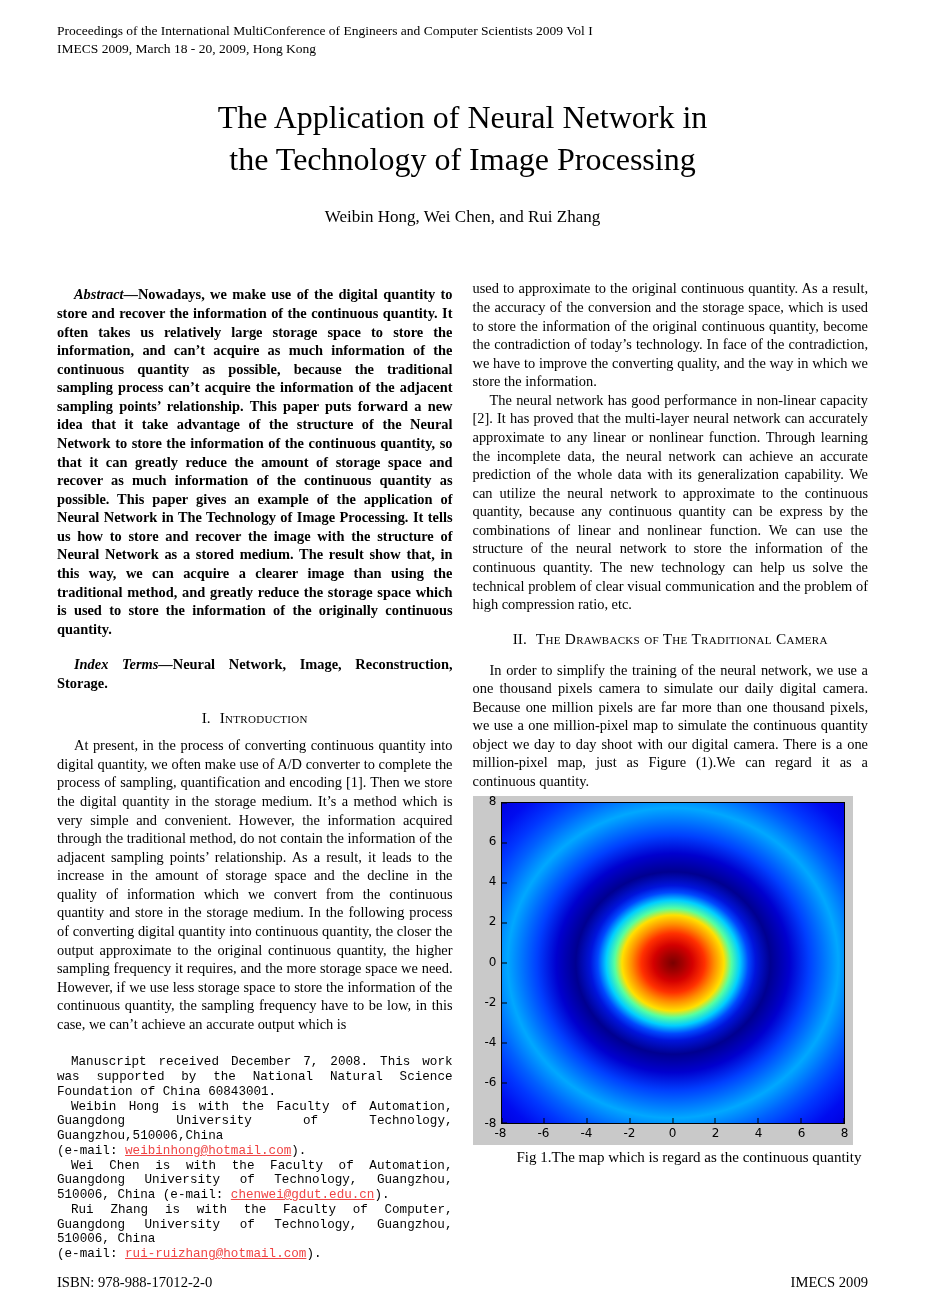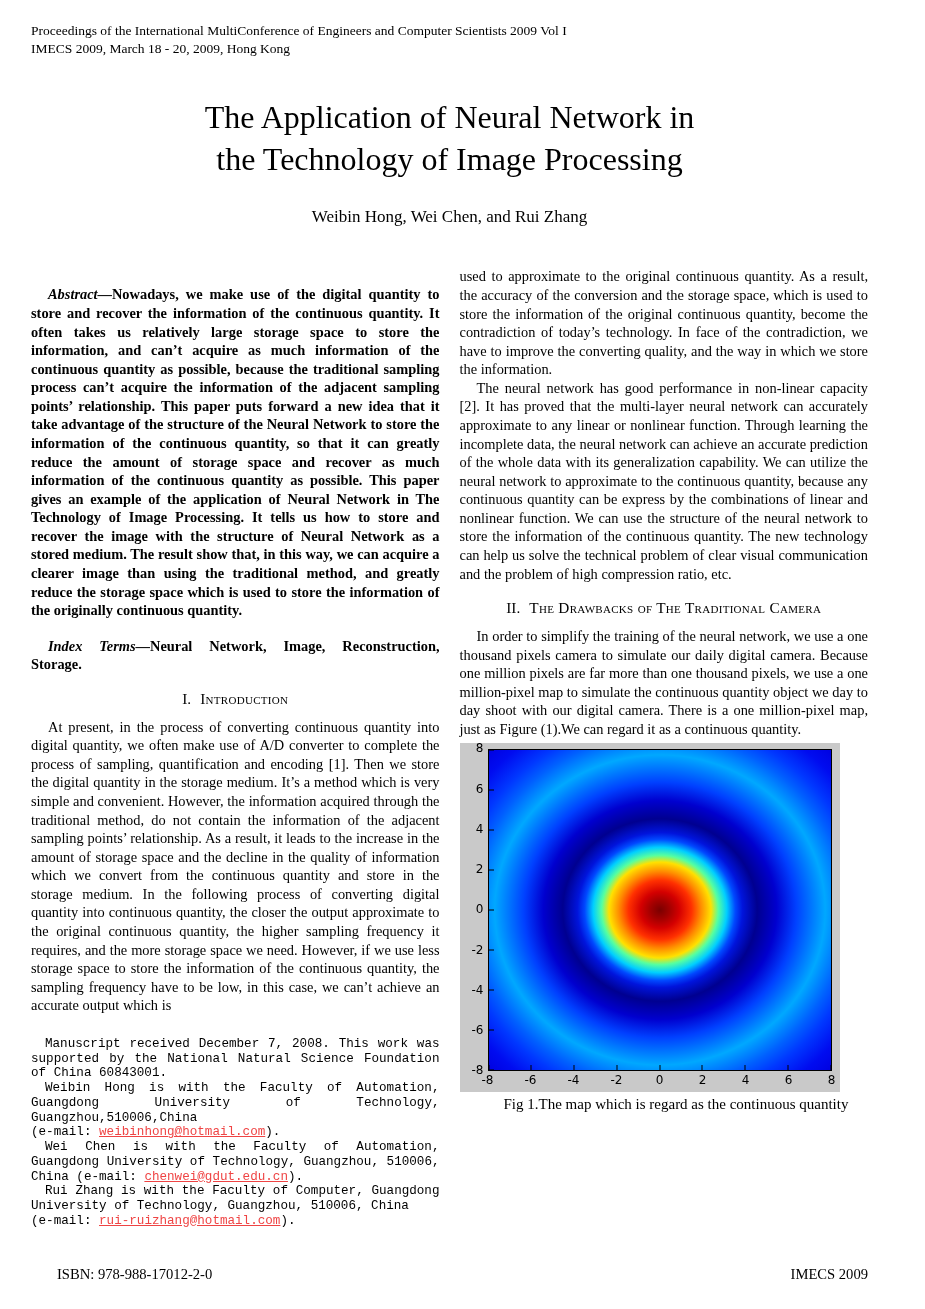--- a/index.html
+++ b/index.html
@@ -4,21 +4,21 @@
 <style>
   * { box-sizing: border-box; margin: 0; padding: 0; }
   html, body { width: 925px; height: 1309px; }
   body {
     background: #ffffff;
     color: #000;
     font-family: "Liberation Serif", serif;
     position: relative;
     overflow: hidden;
   }
-  .page { padding: 22px 57px 0 31px; }
+  .page { padding: 22px 57px 0 57px; }
 
   .header { font-size: 13.5px; line-height: 1.33; }
 
   .title-block { margin-top: 38px; text-align: center; }
   .title-line { font-size: 32px; font-weight: normal; line-height: 1.32; }
 
   .authors { margin-top: 27px; text-align: center; font-size: 17px; }
 
   .columns { display: flex; gap: 20px; margin-top: 40px; }
   .col { flex: 1; min-width: 0; font-size: 14.4px; line-height: 1.29; text-align: justify; }
@@ -29,21 +29,21 @@
   .index-terms { margin-top: 17px; font-weight: bold; }
 
   h2.sec { font-weight: normal; font-size: 15.3px; text-align: center; margin: 15px 0 9px 0; }
   .sec-num { margin-right: 9px; }
   .sc { font-variant: small-caps; letter-spacing: 0.3px; }
 
   .footnote { margin-top: 22px; font-size: 12.6px; line-height: 1.17; }
   .footnote p { text-indent: 14px; margin: 0; font-family: Liberation Mono, monospace; }
   a.email { color: #ef4444; text-decoration: underline; cursor: pointer; }
 
-  .rc-para { margin-top: 0; }
+  .rc-para { margin-top: 12px; }
   .rc-para + .rc-para { margin-top: 0; }
 
   
   .fig-panel {
     margin-top: 5px;
     width: 380px;
     background: #c9c9c9;
     padding: 6px 8px 2px 0;
   }
   .plot-row { display: flex; }
@@ -81,21 +81,21 @@
     top: 2px;
     transform: translateX(-50%);
     white-space: nowrap;
   }
   .fig-caption { margin-top: 3px; font-size: 15px; text-align: left; text-indent: 0; margin-left: 44px; }
 
   .footer {
     position: absolute;
     left: 57px;
     right: 57px;
-    bottom: 26px;
+    bottom: 18px;
     display: flex;
     justify-content: space-between;
     font-size: 14.6px;
   }
 </style>
 </head>
 <body>
 
 <div class="page">
 

